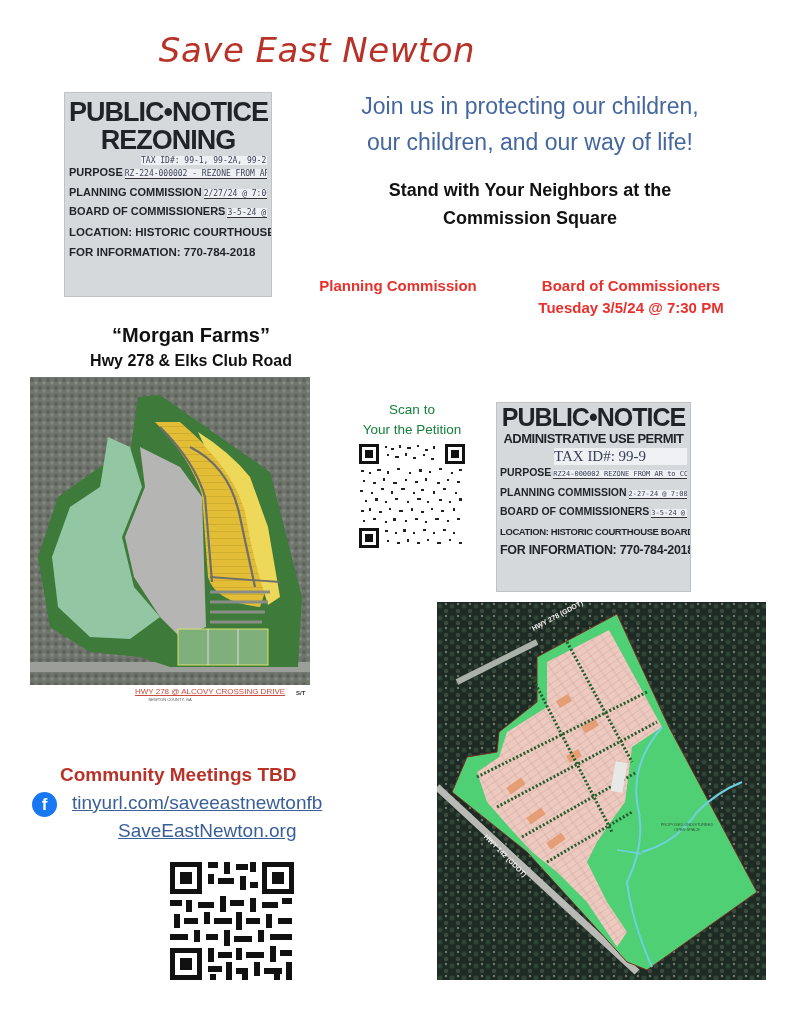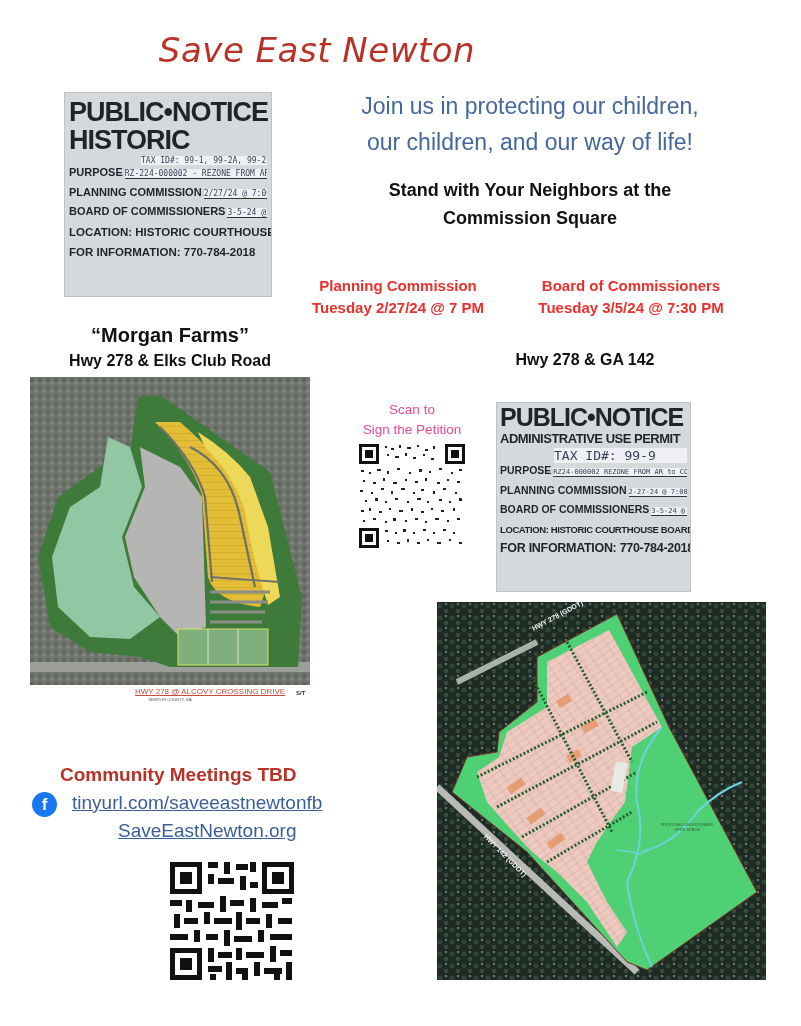--- a/index.html
+++ b/index.html
@@ -4,36 +4,36 @@
 <style>
   * { margin:0; padding:0; box-sizing:border-box; }
   html, body { width:801px; height:1026px; background:#ffffff; overflow:hidden; }
   body { position:relative; font-family:"DejaVu Sans", sans-serif; color:#111; }
   .abs { position:absolute; }
   .title { left:0; width:634px; top:30px; text-align:center; font-size:34px; color:#b83228; font-family:"DejaVu Sans", sans-serif; font-style:italic; letter-spacing:0.5px; }
   .tagline { left:300px; width:460px; top:88px; text-align:center; font-size:23px; line-height:36px; color:#44679f; font-family:"Liberation Sans", sans-serif; }
   .stand { left:310px; width:440px; top:176px; text-align:center; font-size:18px; line-height:28px; font-weight:bold; color:#111; font-family:"Liberation Sans", sans-serif; }
   .meet { top:275px; text-align:center; font-size:15px; line-height:22px; font-weight:bold; color:#e8302c; font-family:"Liberation Sans", sans-serif; }
   .sign { background:#d6d9dc; border:1px solid #bfc3c6; color:#1e2428; font-family:"Liberation Sans", sans-serif; font-weight:bold; overflow:hidden; }
-  .sign .h1 { line-height:1; letter-spacing:-1px; }
+  .sign .h1 { text-align:center; line-height:1; letter-spacing:-1px; }
   .sign .row { white-space:nowrap; display:flex; align-items:baseline; }
   .sign .hand { font-family:"DejaVu Sans Mono", monospace; font-weight:normal; font-size:8px; color:#3a3f55; border-bottom:1.5px solid #333; flex:1; margin-left:2px; white-space:nowrap; overflow:hidden; background:#eef0f3; }
   .proj-title { text-align:center; font-weight:bold; font-family:"Liberation Sans", sans-serif; color:#111; }
   .map { overflow:hidden; }
   .link { color:#3a5f98; text-decoration:underline; font-family:"Liberation Sans", sans-serif; font-size:19px; }
   .qr { background:#fff; }
 </style>
 </head>
 <body>
 
 <div class="abs title">Save East Newton</div>
 
 <div class="abs sign" style="left:64px; top:92px; width:208px; height:205px; padding:4px 4px;">
   <div class="h1" style="font-size:27px; margin-top:2px;">PUBLIC•NOTICE</div>
-  <div class="h1" style="font-size:27px; margin-top:1px;">HISTORIC</div>
+  <div class="h1" style="font-size:27px; margin-top:1px;">REZONING</div>
   <div class="row" style="margin-top:2px; padding-left:70px;">
       <span class="hand" style="border:none;">TAX ID#: 99-1, 99-2A, 99-2, 99-22, 99-45, 99-3</span>
     </div>
   <div class="row" style="margin-top:1px;">
       <span style="font-size:11px;">PURPOSE</span>
       <span class="hand">RZ-224-000002 - REZONE FROM AR to CORD</span>
     </div>
   <div class="row" style="margin-top:7px;">
       <span style="font-size:11px;">PLANNING COMMISSION</span>
       <span class="hand">2/27/24 @ 7:00pm</span>
@@ -55,28 +55,27 @@
   <div>our children, and our way of life!</div>
 </div>
 
 <div class="abs stand">
   <div>Stand with Your Neighbors at the</div>
   <div>Commission Square</div>
 </div>
 
 <div class="abs meet" style="left:292px; width:212px;">
   <div>Planning Commission</div>
-  <div>Tuesday 2/27/24 @ 7 PM</div>
 </div>
 <div class="abs meet" style="left:518px; width:226px;">
   <div>Board of Commissioners</div>
   <div>Tuesday 3/5/24 @ 7:30 PM</div>
 </div>
 
-<div class="abs proj-title" style="left:35px; width:270px; top:322px;">
+<div class="abs proj-title" style="left:56px; width:270px; top:322px;">
   <div style="font-size:20px; line-height:26px;">“Morgan Farms”</div>
   <div style="font-size:16px; line-height:26px;">Hwy 278 &amp; Elks Club Road</div>
 </div>
 
 <div class="abs map" style="left:30px; top:377px; width:280px; height:330px; background:#7a7f78;">
   <svg width="280" height="330" viewBox="0 0 280 330">
     <defs>
       <pattern id="trees" width="8" height="8" patternUnits="userSpaceOnUse">
         <rect width="8" height="8" fill="#6f756d"></rect>
         <circle cx="2" cy="3" r="2" fill="#5e645c"></circle>
@@ -116,26 +115,25 @@
     <line x1="208" y1="252" x2="208" y2="288" stroke="#ddd" stroke-width="1"></line>
 
     <rect x="0" y="308" width="280" height="22" fill="#ffffff"></rect>
   </svg>
   <div class="abs" style="left:60px; top:310px; width:160px; text-align:center; font-size:8px; color:#c84a3c; text-decoration:underline; font-family:'Liberation Sans', sans-serif;margin-left:40px;">HWY 278 @ ALCOVY CROSSING DRIVE</div>
   <div class="abs" style="left:60px; top:320px; width:160px; text-align:center; font-size:4px; color:#555; font-family:'Liberation Sans', sans-serif;">NEWTON COUNTY, GA</div>
   <div class="abs" style="left:266px; top:313px; font-size:6px; font-weight:bold; color:#333; font-family:'Liberation Sans', sans-serif;">S/T</div>
 </div>
 
 <div class="abs proj-title" style="left:485px; width:230px; top:348px;">
-  <div style="font-size:16px; line-height:24px; margin-left:-30px;">Hwy 278 &amp; GA 142</div>
-</div>
-
-<div class="abs" style="left:348px; top:400px; width:128px; text-align:center; font-family:'Liberation Sans', sans-serif; font-size:13.5px; line-height:20px; color:#ec4899;">
+</div>
+
+<div class="abs" style="left:348px; top:400px; width:128px; text-align:center; font-family:'Liberation Sans', sans-serif; font-size:13.5px; line-height:20px; color:#15803d;">
   <div>Scan to</div>
-  <div>Sign the Petition</div>
+  <div>Your the Petition</div>
 </div>
 <div class="abs qr" style="left:357px; top:442px; width:110px; height:108px;">
   <svg width="110" height="108" viewBox="0 0 110 108">
     <g fill="#111">
       <rect x="2" y="2" width="20" height="20"></rect>
         <rect x="5" y="5" width="14" height="14" fill="#fff"></rect>
         <rect x="8" y="8" width="8" height="8"></rect>
       <rect x="88" y="2" width="20" height="20"></rect>
         <rect x="91" y="5" width="14" height="14" fill="#fff"></rect>
         <rect x="94" y="8" width="8" height="8"></rect>
@@ -235,21 +233,21 @@
         <rect x="92" y="97" width="2" height="2"></rect>
         <rect x="102" y="100" width="3" height="2"></rect>
     </g>
   </svg>
 </div>
 
 <div class="abs sign" style="left:496px; top:402px; width:195px; height:190px; padding:2px 3px;">
   <div class="h1" style="font-size:25px;">PUBLIC•NOTICE</div>
   <div class="h1" style="font-size:13px; margin-top:2px; letter-spacing:-0.5px;">ADMINISTRATIVE USE PERMIT</div>
   <div class="row" style="margin-top:3px; padding-left:52px;">
-      <span class="hand" style="border:none; font-size:13px;">TAX ID#: 99-9</span>
+      <span class="hand" style="border:none; font-size:15px;font-family:Liberation Serif, serif;">TAX ID#: 99-9</span>
     </div>
   <div class="row" style="margin-top:1px;">
       <span style="font-size:10.5px;">PURPOSE</span>
       <span class="hand" style="font-size:7px;">RZ24-000002 REZONE FROM AR to CORD</span>
     </div>
   <div class="row" style="margin-top:7px;">
       <span style="font-size:10.5px;">PLANNING COMMISSION</span>
       <span class="hand" style="font-size:7px;">2-27-24 @ 7:00pm</span>
     </div>
   <div class="row" style="margin-top:6px;">

